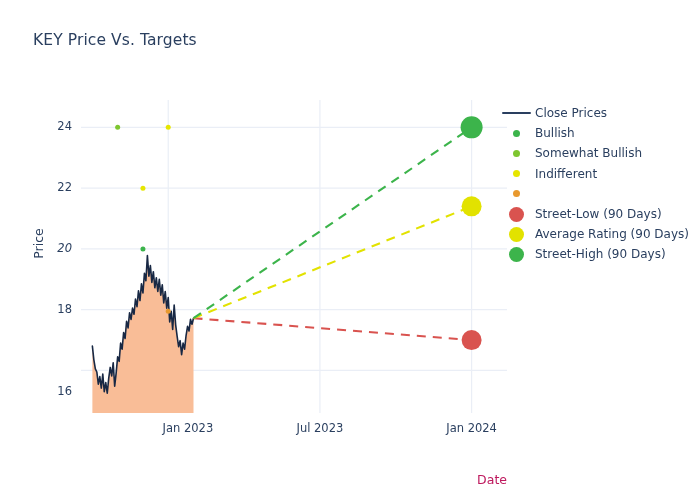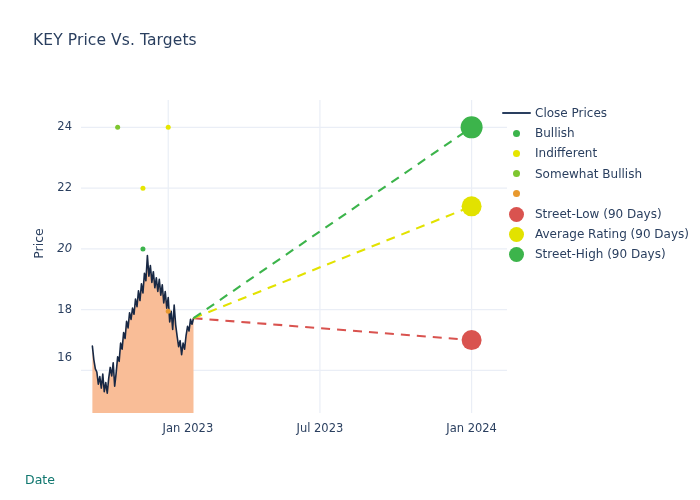--- a/index.html
+++ b/index.html
@@ -42,24 +42,23 @@
     transform: rotate(-90deg);
     transform-origin: center center;
     font-size: 12.5px;
     color: #2a3f5f;
   }
   .axis-label-x {
     position: absolute;
     left: 0px;
     top: 472px;
     width: 507px;
-    text-align: left;
+    text-align: right;
     font-size: 12.5px;
-    color: #0f766e;
-    padding-left: 25px;
+    color: #be185d;
   }
   .tick-y {
     position: absolute;
     width: 40px;
     text-align: right;
     font-size: 11.5px;
     color: #2a3f5f;
   }
   .tick-x {
     position: absolute;
@@ -135,21 +134,21 @@
         <circle cx="471.60534124629083" cy="206.35922330097088" r="10" fill="#e2e200" stroke="none"></circle>
         <circle cx="471.60534124629083" cy="127.34951456310677" r="11" fill="#3cb44b" stroke="none"></circle>
       </g>
   </svg>
 
   <div id="y-ticks">
       <div class="tick-y" style="left: 32px; top: 119.35px;">24</div>
       <div class="tick-y" style="left: 32px; top: 180.126px;">22</div>
       <div class="tick-y" style="left: 32px; top: 240.903px; font-style: italic;">20</div>
       <div class="tick-y" style="left: 32px; top: 301.68px;">18</div>
-      <div class="tick-y" style="left: 32px; top: 350px;">16</div>
+      <div class="tick-y" style="left: 32px; top: 384px;">16</div>
     </div>
   <div id="x-ticks">
       <div class="tick-x" style="left: 123.223px; top: 421px; text-align: right;">Jan 2023</div>
       <div class="tick-x" style="left: 274.914px; top: 421px;">Jul 2023</div>
       <div class="tick-x" style="left: 426.605px; top: 421px; text-align: center;">Jan 2024</div>
     </div>
 
   <div class="axis-label-y">Price</div>
   <div class="axis-label-x">Date</div>
 
@@ -161,32 +160,32 @@
         <div class="legend-label">Close Prices</div>
       </div>
       <div class="legend-row">
         <div class="legend-marker-box">
           <div class="legend-dot" style="width: 7px; height: 7px; background: rgb(60, 180, 75);"></div>
         </div>
         <div class="legend-label">Bullish</div>
       </div>
       <div class="legend-row">
         <div class="legend-marker-box">
+          <div class="legend-dot" style="width: 7px; height: 7px; background: rgb(126, 198, 47);"></div>
+        </div>
+        <div class="legend-label">Somewhat Bullish</div>
+      </div>
+      <div class="legend-row">
+        <div class="legend-marker-box">
           <div class="legend-dot" style="width: 7px; height: 7px; background: rgb(230, 230, 0);"></div>
         </div>
         <div class="legend-label">Indifferent</div>
       </div>
       <div class="legend-row">
         <div class="legend-marker-box">
-          <div class="legend-dot" style="width: 7px; height: 7px; background: rgb(126, 198, 47);"></div>
-        </div>
-        <div class="legend-label">Somewhat Bullish</div>
-      </div>
-      <div class="legend-row">
-        <div class="legend-marker-box">
           <div class="legend-dot" style="width: 7px; height: 7px; background: rgb(232, 153, 46);"></div>
         </div>
       </div>
       <div class="legend-row">
         <div class="legend-marker-box">
           <div class="legend-dot" style="width: 15px; height: 15px; background: rgb(217, 83, 79);"></div>
         </div>
         <div class="legend-label">Street-Low (90 Days)</div>
       </div>
       <div class="legend-row">

